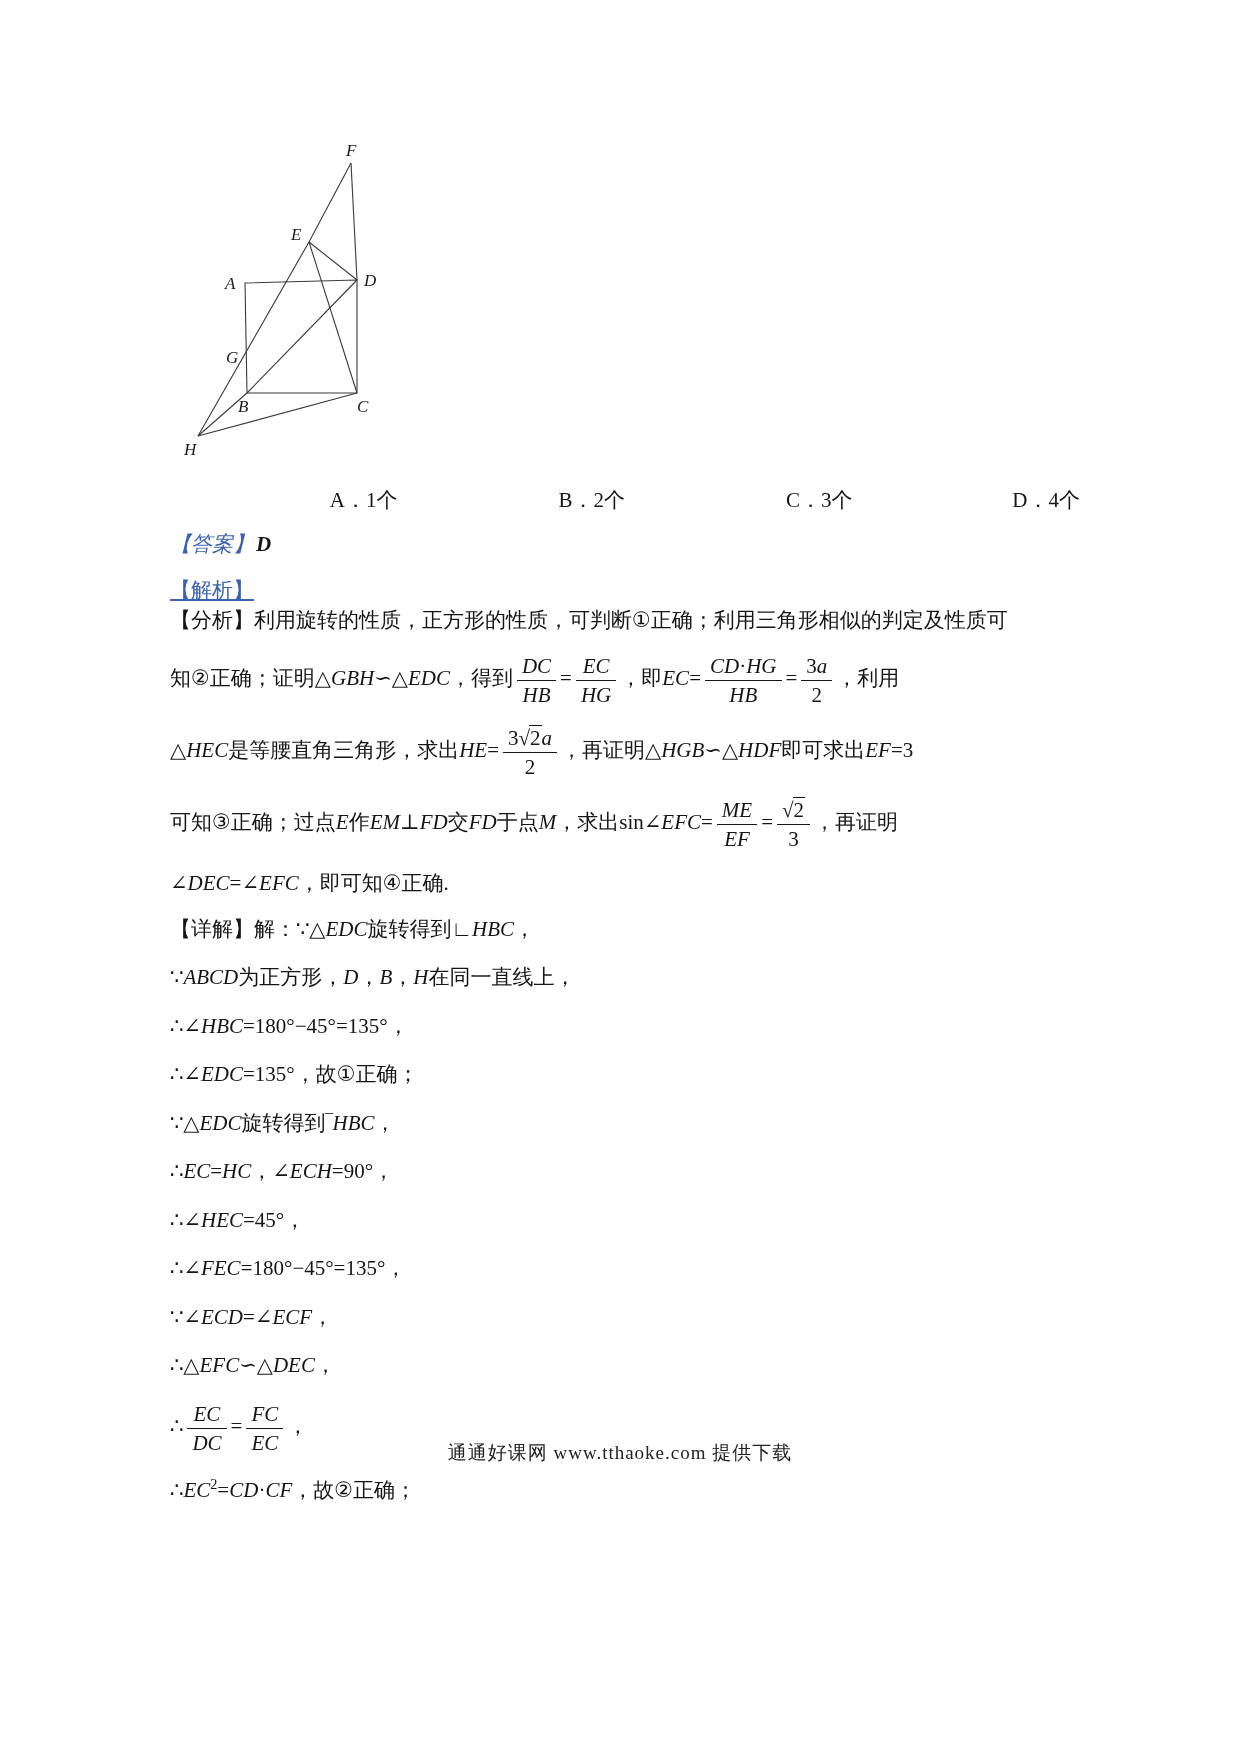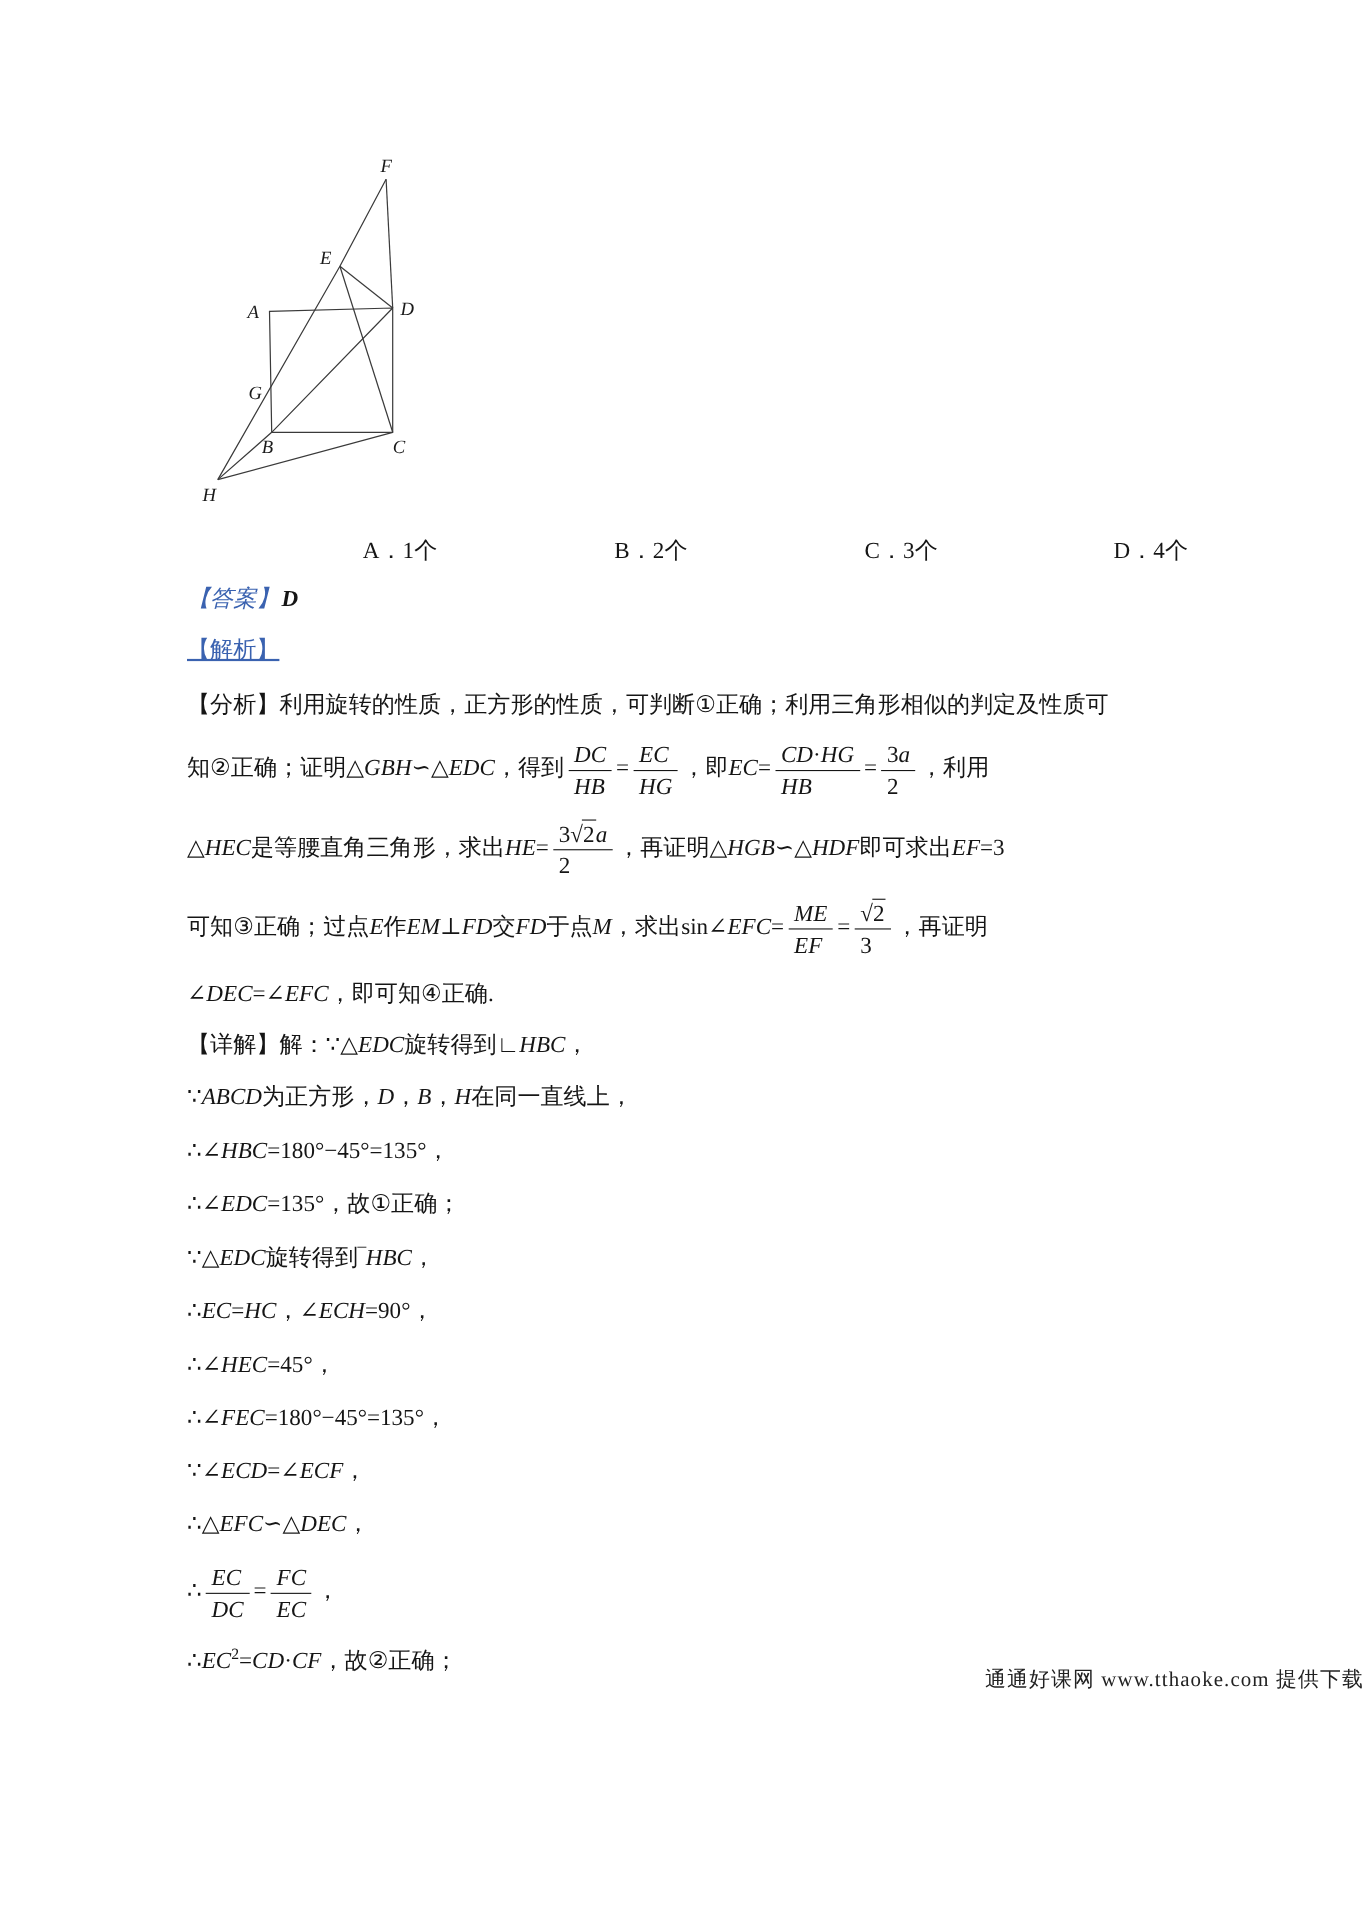--- a/index.html
+++ b/index.html
@@ -15,35 +15,35 @@
   }
   .content{position:absolute;left:170px;top:140px;width:910px;}
   svg.figure{display:block;margin-left:-20px;}
   .vlabel{font-family:"Liberation Serif","DejaVu Serif",serif;font-style:italic;}
   .options{display:flex;margin-top:16px;text-align:right;}
   .options span{display:block;width:25%;}
   .answer{margin:16px 0 0;font-style:italic;}
   .blue{color:#3a62b0;}
   .answer .val{font-weight:bold;padding-left:2px;}
   .jiexi{margin:18px 0 0;text-decoration:underline;}
-  #analysis{margin-top:20px;}
+  #analysis{}
   #analysis p{margin:0 0 14px;line-height:1.55;}
   #detail{margin-top:6px;}
   #detail p{margin:0 0 17px;line-height:1.5;}
   .mi{font-family:"Liberation Serif","DejaVu Serif",serif;font-style:italic;}
   sup{font-size:0.68em;}
-  .frac{display:inline-block;vertical-align:middle;margin:2px 4px;line-height:1.15;}
+  .frac{display:inline-block;vertical-align:middle;text-align:center;margin:2px 4px;line-height:1.15;}
   .frac .num{display:block;padding:1px 5px 2px;border-bottom:1.2px solid currentColor;}
   .frac .den{display:block;padding:2px 5px 0;}
   .sqrt{white-space:nowrap;}
   .sqrt .rsign{letter-spacing:-1px;}
   .sqrt .rc{border-top:1.2px solid currentColor;padding:0 1px;}
   .footer{
-    position:absolute;left:0;top:1514px;width:100%;
-    text-align:right;font-size:19px;color:#222;letter-spacing:1px;
+    position:absolute;left:0;top:1440px;width:100%;
+    text-align:center;font-size:19px;color:#222;letter-spacing:1px;
   }
 </style>
 </head>
 <body>
 
 <div class="page">
   <div class="content">
 
     <svg class="figure" width="260" height="330" viewBox="0 0 260 330">
       <g stroke="#3a3a3a" stroke-width="1.1" fill="none">

